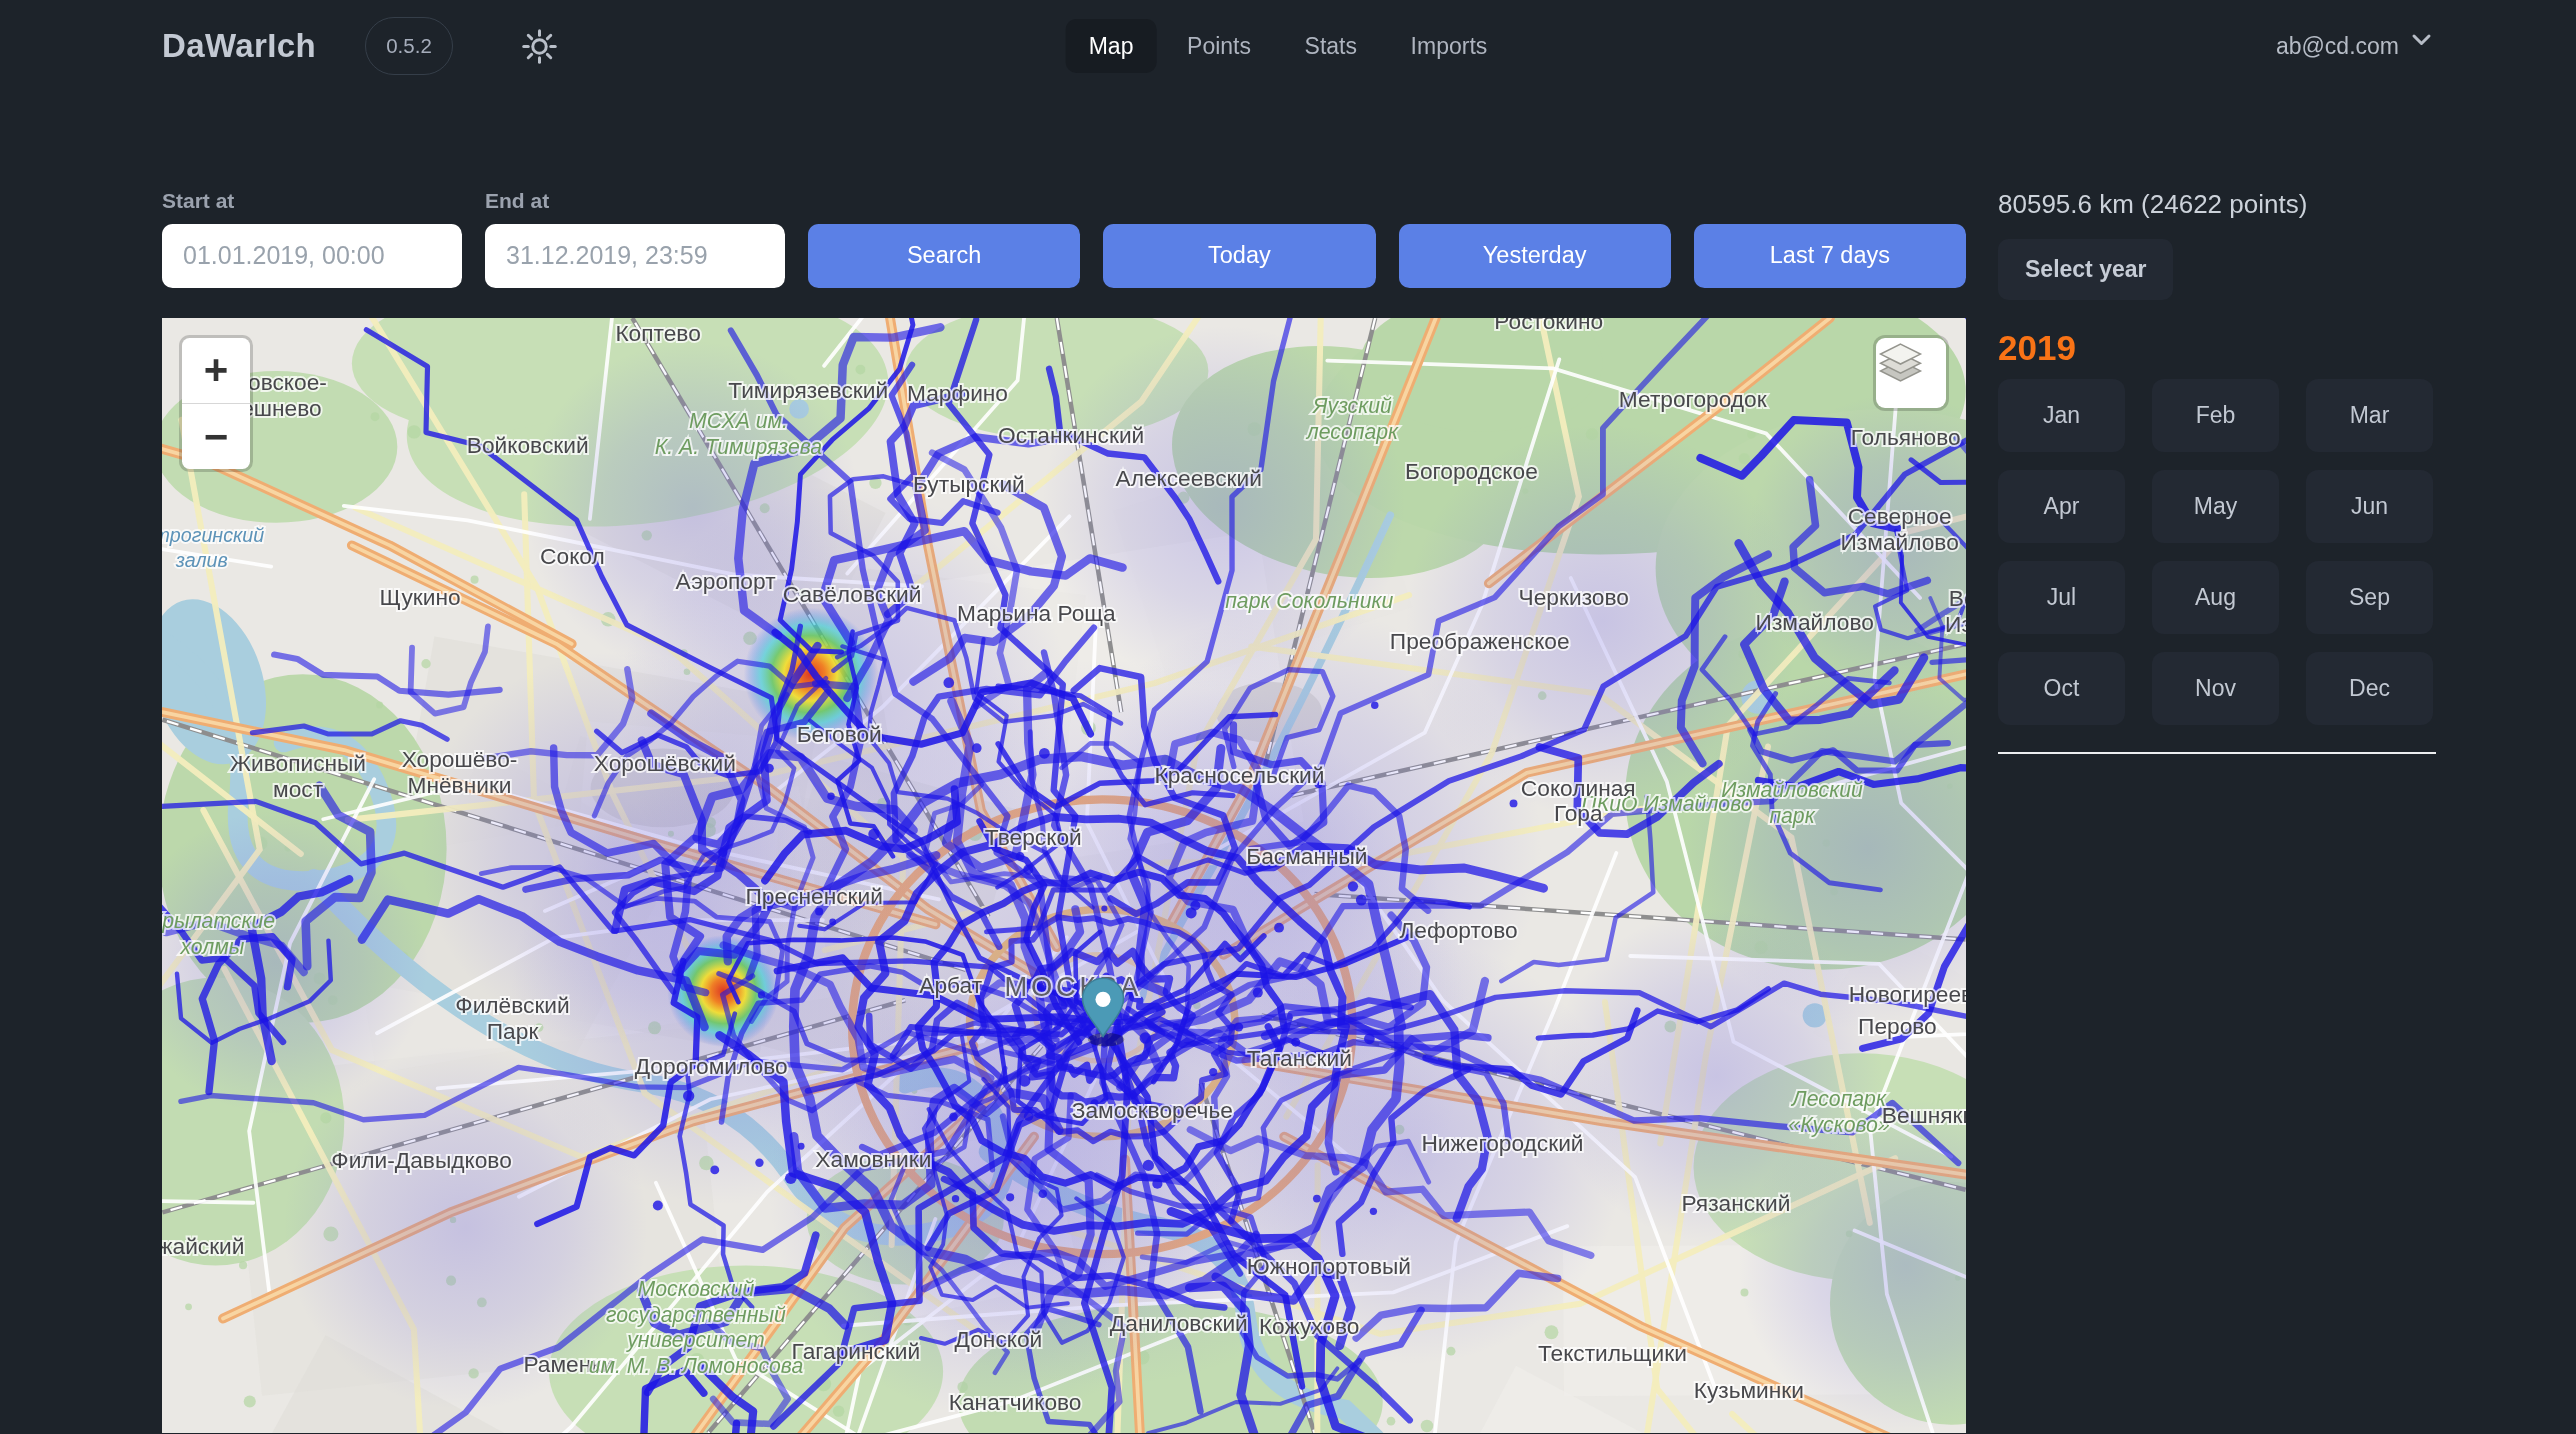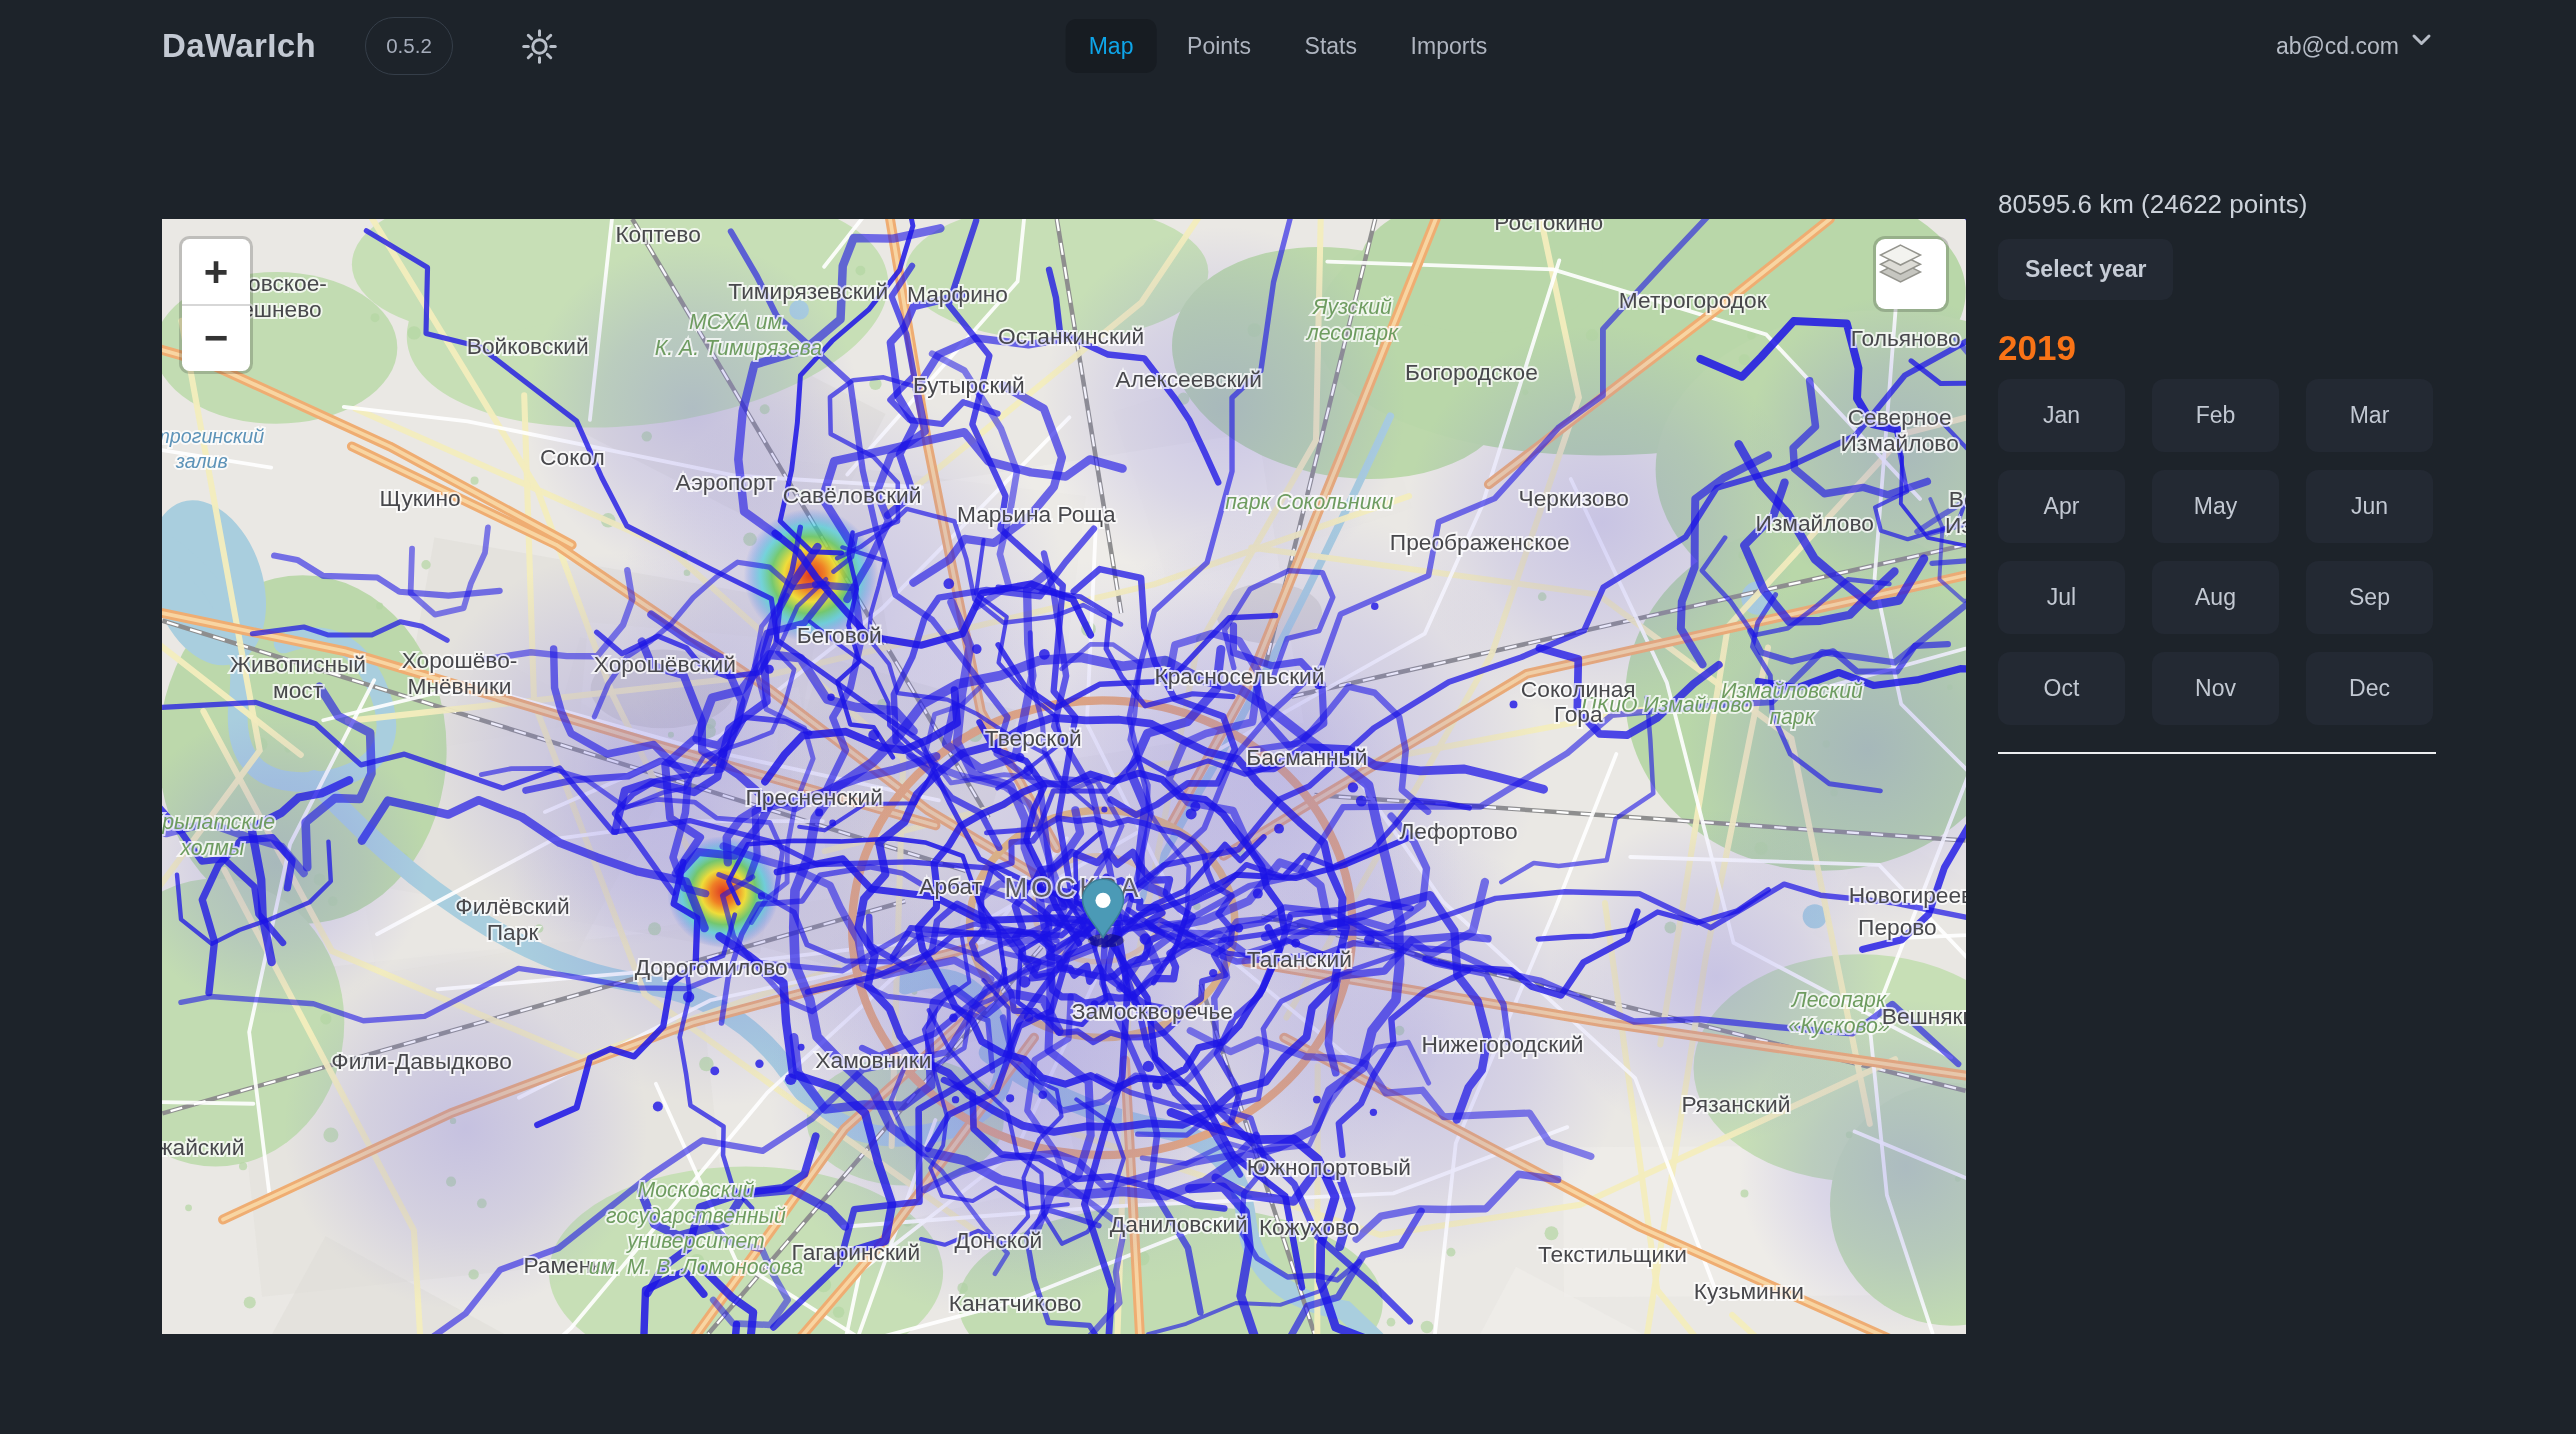--- a/index.html
+++ b/index.html
@@ -6,21 +6,21 @@
     background:#1d232a;font-family:"Liberation Sans",sans-serif;}
   .page{width:2576px;height:1434px;position:relative;color:#a6adbb;}
   
   header{height:92px;display:flex;align-items:center;padding:0 144px 0 162px;position:relative;}
   .logo{font-size:33px;font-weight:bold;color:#c3c9d3;letter-spacing:0.4px;cursor:pointer;}
   .badge{margin-left:49px;border:1.5px solid #353e49;border-radius:757px;padding:16px 20px;
     font-size:20.5px;color:#a6adbb;}
   .theme-btn{margin-left:61px;background:none;border:none;cursor:pointer;padding:6px;display:flex;}
   nav{position:absolute;left:50%;top:50%;transform:translate(-50%,-50%);display:flex;gap:7.6px;align-items:center;}
   nav a{font-size:23px;color:#aeb4bf;text-decoration:none;padding:13.6px 23px;border-radius:10.6px;cursor:pointer;}
-  nav a.active{background:#171c22;color:#0ea5e9;}
+  nav a.active{background:#171c22;color:#ffffff;}
   .h-right{margin-left:auto;display:flex;align-items:flex-start;gap:12px;font-size:23px;color:#b6bcc6;cursor:pointer;}
   
   .content{display:flex;padding:97px 0 0 162px;gap:32px;}
   .main-col{width:1804px;}
   .filter-row{display:flex;align-items:flex-end;gap:23px;}
   .field{display:flex;flex-direction:column;gap:10.6px;width:300px;}
   .field label{font-size:21px;font-weight:bold;color:#9ba2ae;}
   .field input{height:64px;border-radius:10.6px;border:none;outline:none;padding:0 21px;
     font-size:25px;color:#99a2ac;background:#ffffff;font-family:"Liberation Sans",sans-serif;box-sizing:border-box;}
   .btn-primary{height:64px;width:273px;border:none;border-radius:10.6px;background:var(--primary,#5b80e6);
@@ -82,20 +82,34 @@
     <div class="h-right">
       <span>ab@cd.com</span>
       <svg width="21" height="15" viewBox="0 0 28 20">
         <path d="M4 4 L14 14 L24 4" fill="none" stroke="#b6bcc6" stroke-width="4" stroke-linecap="round" stroke-linejoin="round"></path>
       </svg>
     </div>
   </header>
 
   <div class="content">
     <div class="main-col">
+      <div class="filter-row">
+        <div class="field">
+          <label>Start at</label>
+          <input type="text" value="01.01.2019, 00:00" style="">
+        </div>
+        <div class="field">
+          <label>End at</label>
+          <input type="text" value="31.12.2019, 23:59" style="">
+        </div>
+        <button class="btn-primary">Search</button>
+        <button class="btn-primary">Today</button>
+        <button class="btn-primary">Yesterday</button>
+        <button class="btn-primary">Last 7 days</button>
+      </div>
 
       <div class="map">
         <svg id="mapsvg" viewBox="0 0 2379 1471" width="1804" height="1115">
             <defs>
               <radialGradient id="hz">
                 <stop offset="0%" stop-color="rgba(122,112,226,0.30)"></stop>
                 <stop offset="55%" stop-color="rgba(122,112,226,0.17)"></stop>
                 <stop offset="100%" stop-color="rgba(122,112,226,0)"></stop>
               </radialGradient>
               <radialGradient id="heat">

